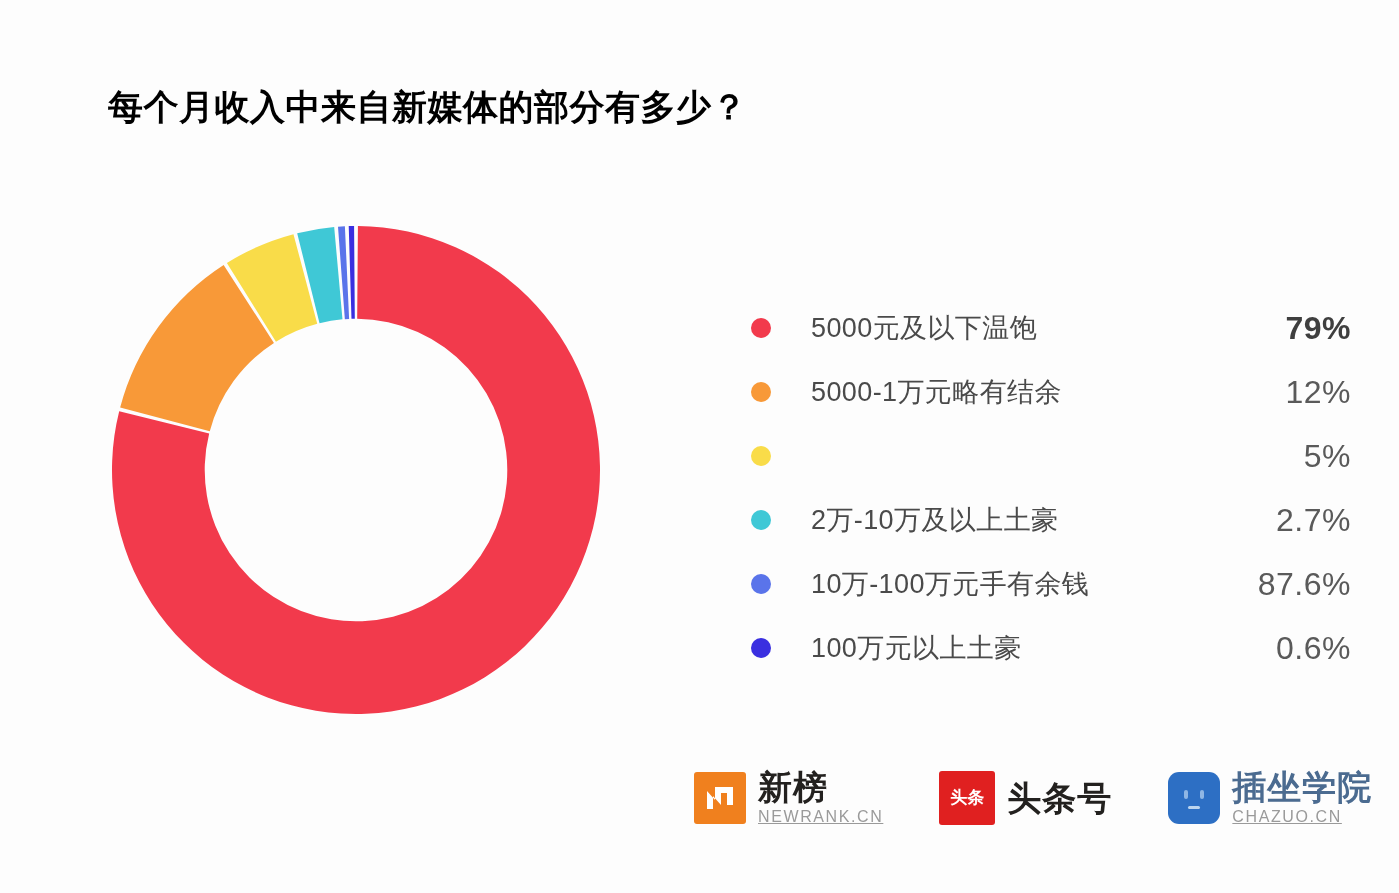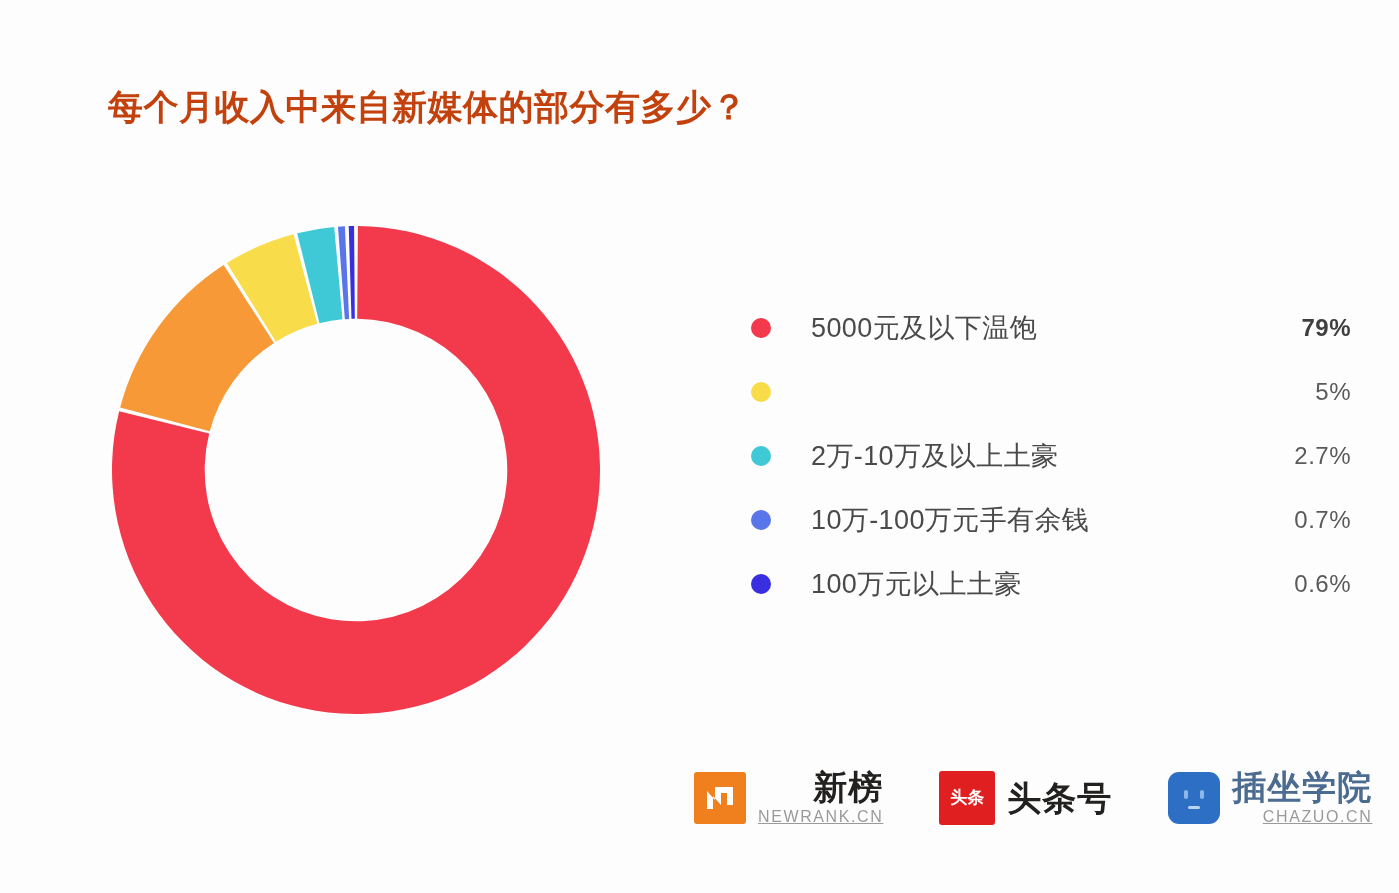--- a/index.html
+++ b/index.html
@@ -23,21 +23,21 @@
     background: #fdfdfd;
   }
 
   
   #chart-title {
     position: absolute;
     left: 108px;
     top: 84px;
     font-size: 35px;
     font-weight: bold;
-    color: #c2410c;
+    color: #000000;
     letter-spacing: 0.5px;
     white-space: nowrap;
   }
 
   
   #donut-wrap {
     position: absolute;
     left: 108px;
     top: 222px;
     width: 496px;
@@ -73,40 +73,39 @@
     font-size: 27px;
     color: #4a4a4a;
     letter-spacing: 0.4px;
     white-space: nowrap;
   }
   .legend-value {
     position: absolute;
     right: 0px;
     top: 50%;
     transform: translateY(-50%);
-    font-size: 24px;
+    font-size: 32px;
     color: #5a5a5a;
     text-align: right;
     white-space: nowrap;
     letter-spacing: 0.5px;
   }
   .legend-row:first-child .legend-value {
     font-weight: bold;
     color: #3f3f3f;
   }
 
   
   #footer-logos {
     position: absolute;
     left: 694px;
     top: 770px;
     display: flex;
     align-items: center;
     gap: 56px;
-    text-align: right;
   }
   .logo {
     display: flex;
     align-items: center;
     gap: 12px;
   }
   .logo-mark {
     width: 52px;
     height: 52px;
     border-radius: 5px;
@@ -172,36 +171,41 @@
   </div>
 
   <div id="legend">
 
     <div class="legend-row">
       <span class="legend-dot" style="background:#F23A4C"></span>
       <span class="legend-label">5000元及以下温饱</span>
       <span class="legend-value">79%</span>
     </div>
 
+    <div class="legend-row">
+      <span class="legend-dot" style="background:#F89938"></span>
+      <span class="legend-label">5000-1万元略有结余</span>
+      <span class="legend-value">12%</span>
+    </div>
 
     <div class="legend-row">
       <span class="legend-dot" style="background:#F9DC49"></span>
       <span class="legend-value">5%</span>
     </div>
 
     <div class="legend-row">
       <span class="legend-dot" style="background:#3FC8D6"></span>
       <span class="legend-label">2万-10万及以上土豪</span>
       <span class="legend-value">2.7%</span>
     </div>
 
     <div class="legend-row">
       <span class="legend-dot" style="background:#5A74EA"></span>
       <span class="legend-label">10万-100万元手有余钱</span>
-      <span class="legend-value">0.7%</span>
+      <span class="legend-value">87.6%</span>
     </div>
 
     <div class="legend-row">
       <span class="legend-dot" style="background:#3A2FE0"></span>
       <span class="legend-label">100万元以上土豪</span>
       <span class="legend-value">0.6%</span>
     </div>
 
   </div>
 

